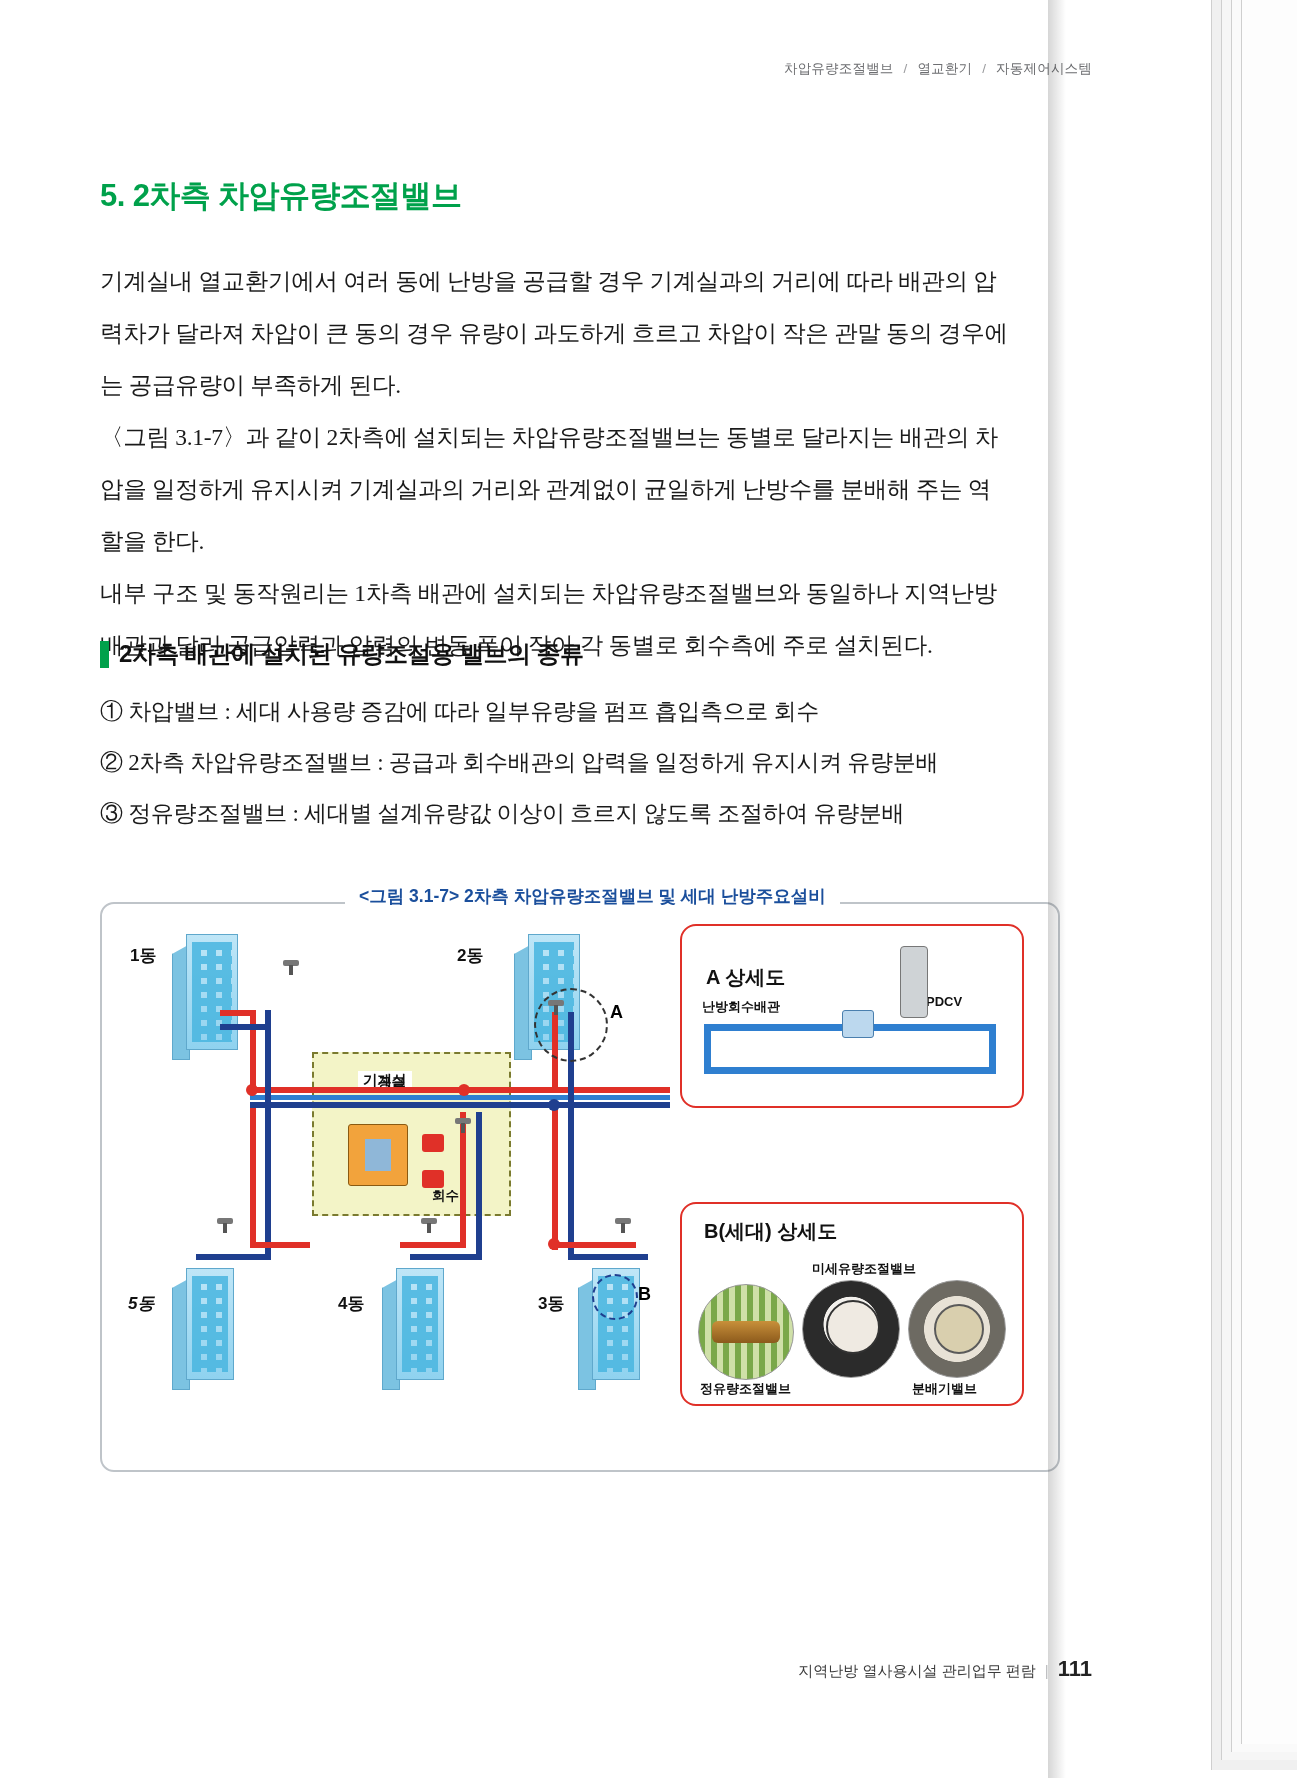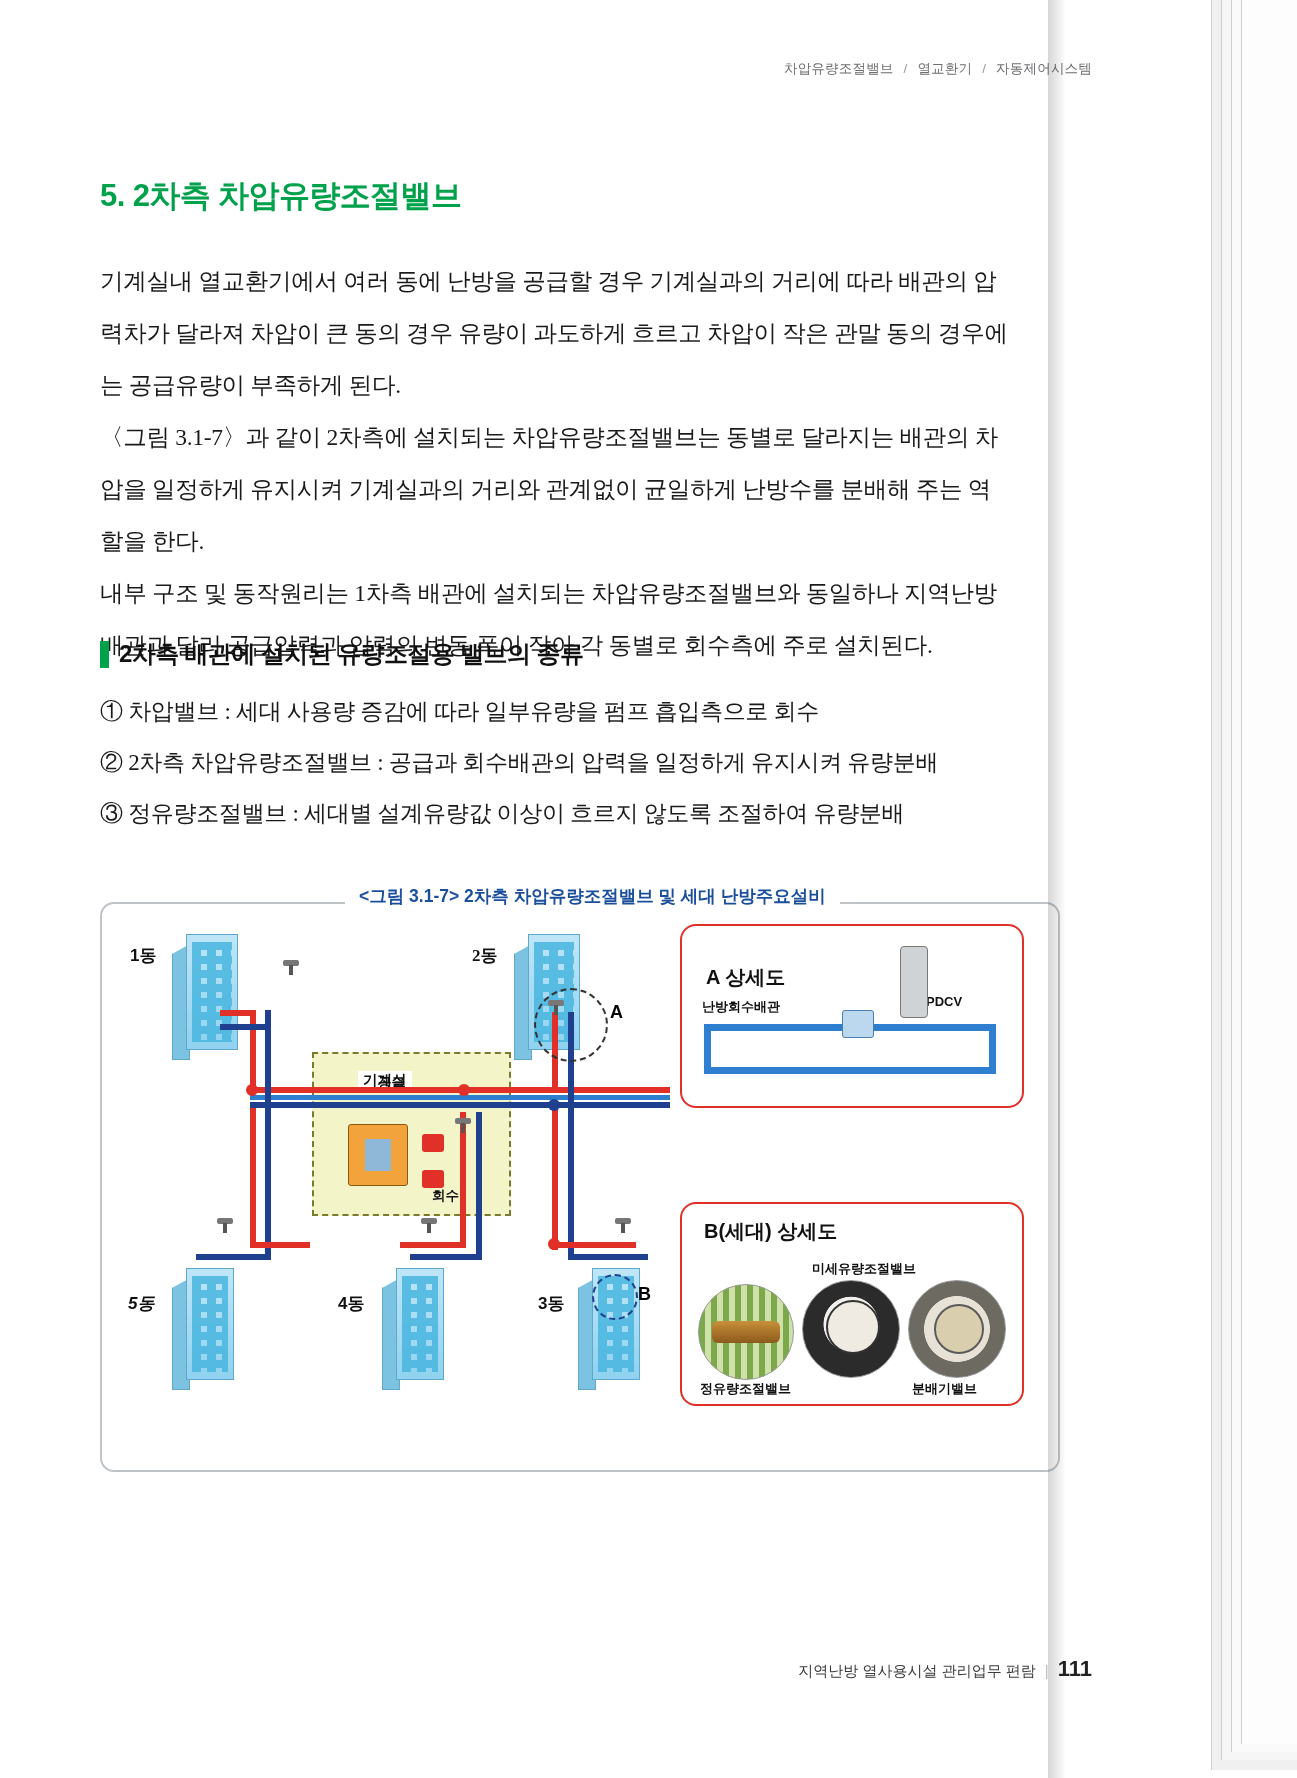--- a/index.html
+++ b/index.html
@@ -145,21 +145,21 @@
 
       <div class="bld-label" style="left:30px;top:42px;">1동</div>
       <div class="bld" style="left:72px;top:32px;width:66px;height:116px;">
         <div class="body3d">
             <div class="side"></div>
             <div class="front"></div>
             <div class="win"></div>
           </div>
       </div>
 
-      <div class="bld-label" style="left:372px;top:42px;font-family:Liberation Serif, serif;">2동</div>
+      <div class="bld-label" style="left:357px;top:42px;">2동</div>
       <div class="bld" style="left:414px;top:32px;width:66px;height:116px;">
         <div class="body3d">
             <div class="side"></div>
             <div class="front"></div>
             <div class="win"></div>
           </div>
       </div>
 
       <div class="bld-label" style="left:28px;top:390px;font-style:italic;">5동</div>
       <div class="bld" style="left:72px;top:366px;width:62px;height:112px;">

